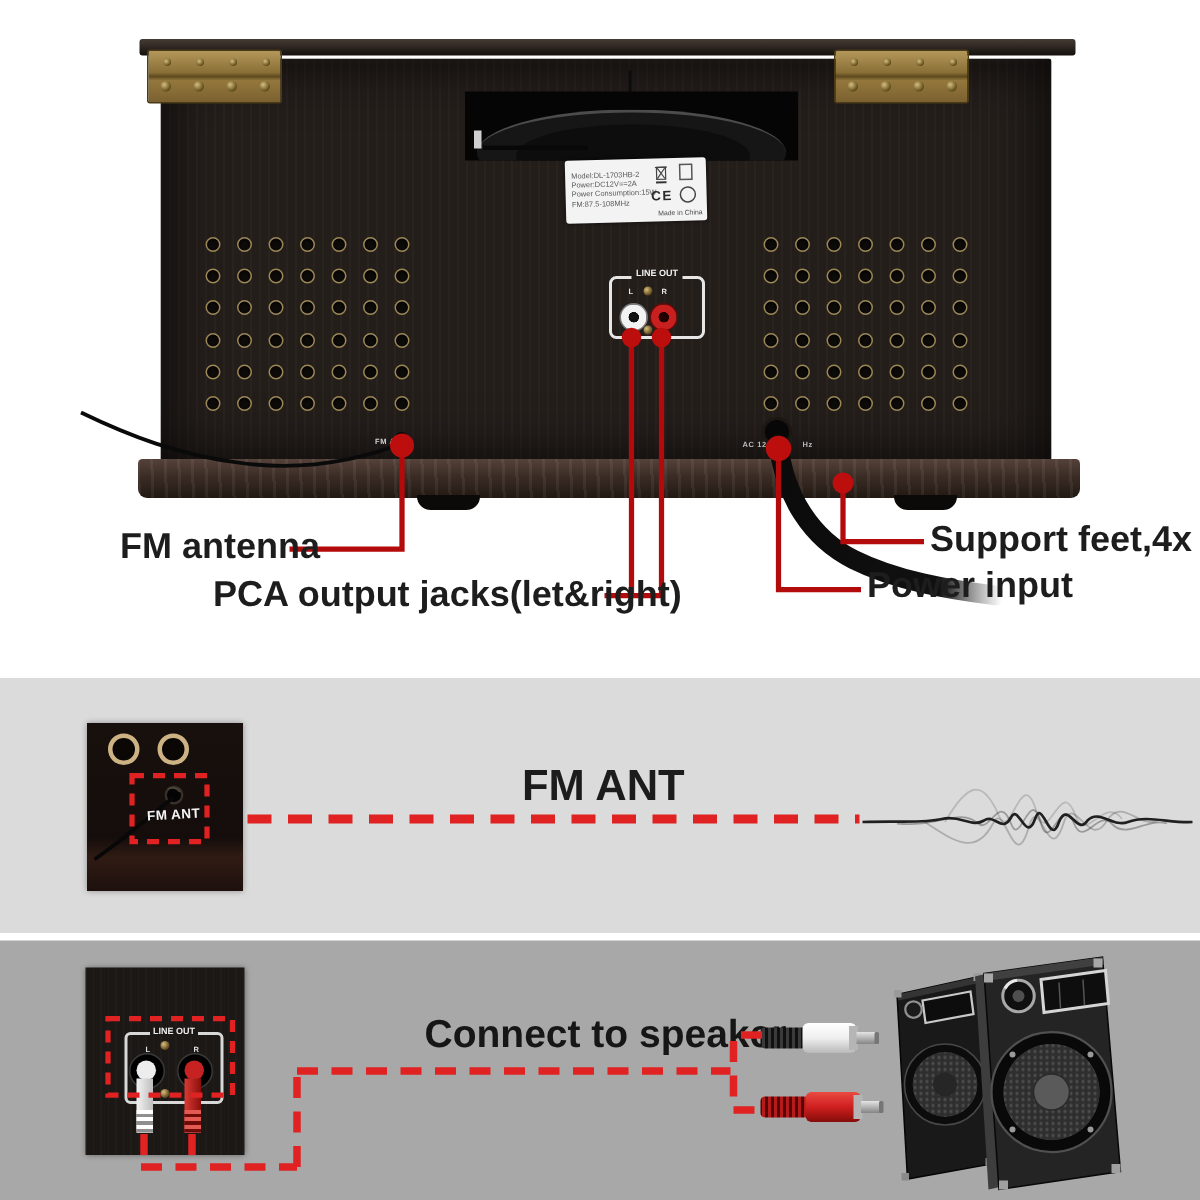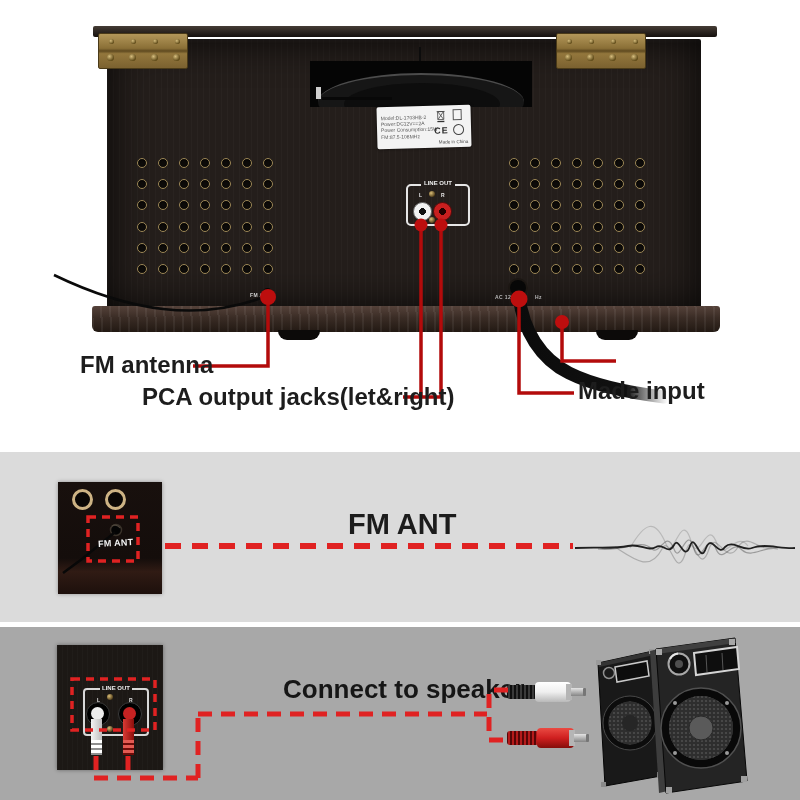--- a/index.html
+++ b/index.html
@@ -279,21 +279,22 @@
       <circle cx="268" cy="297" r="8"></circle>
       <circle cx="421" cy="225" r="6.5"></circle>
       <circle cx="441" cy="225" r="6.5"></circle>
       <circle cx="562" cy="322" r="7"></circle>
       <circle cx="519" cy="299" r="8.5"></circle>
     </g>
   </svg>
 
   <div class="abs callout" style="left:142px;top:383px;">PCA output jacks(let&amp;right)</div>
   <div class="abs callout" style="left:80px;top:351px;">FM antenna</div>
-  <div class="abs callout" style="left:578px;top:377px;">Made input</div>
+  <div class="abs callout" style="left:620px;top:346px;">Support feet,4x</div>
+  <div class="abs callout" style="left:578px;top:377px;">Power input</div>
 
   <div class="abs band-mid"></div>
 
   <div class="abs mid-photo">
     <span class="grom" style="left:14px;top:7px;"></span>
     <span class="grom" style="left:47px;top:7px;"></span>
     <svg width="104" height="112" style="position:absolute;left:0;top:0;">
       <circle cx="58" cy="48" r="5.5" fill="#040404" stroke="#3a322a" stroke-width="1.5"></circle>
       <path d="M57,50 C48,58 36,67 24,77 L5,91" fill="none" stroke="#080808" stroke-width="2.5"></path>
       <path d="M54,44 a6,6 0 0 1 8,2" fill="none" stroke="#4c443a" stroke-width="1.2"></path>

